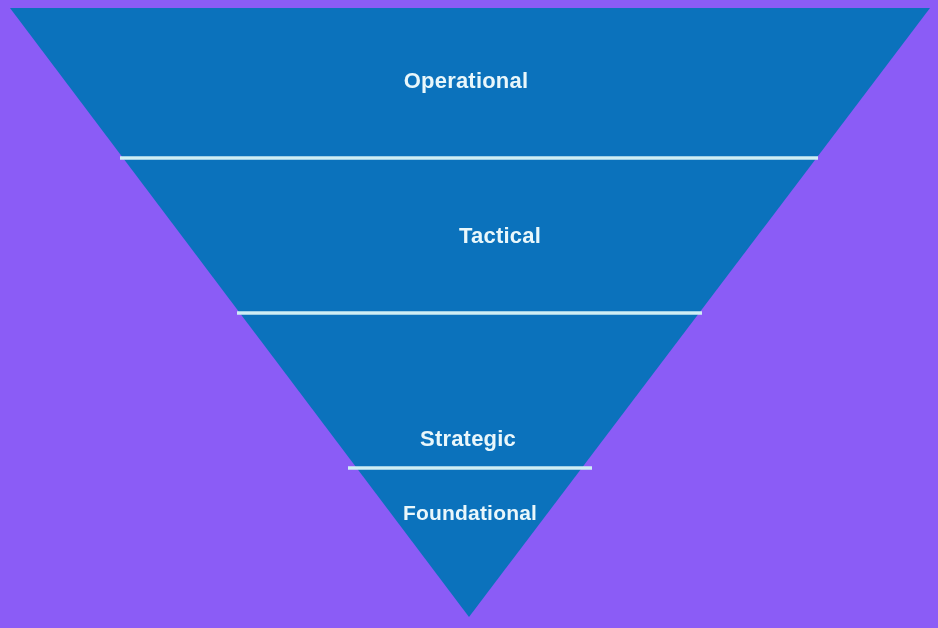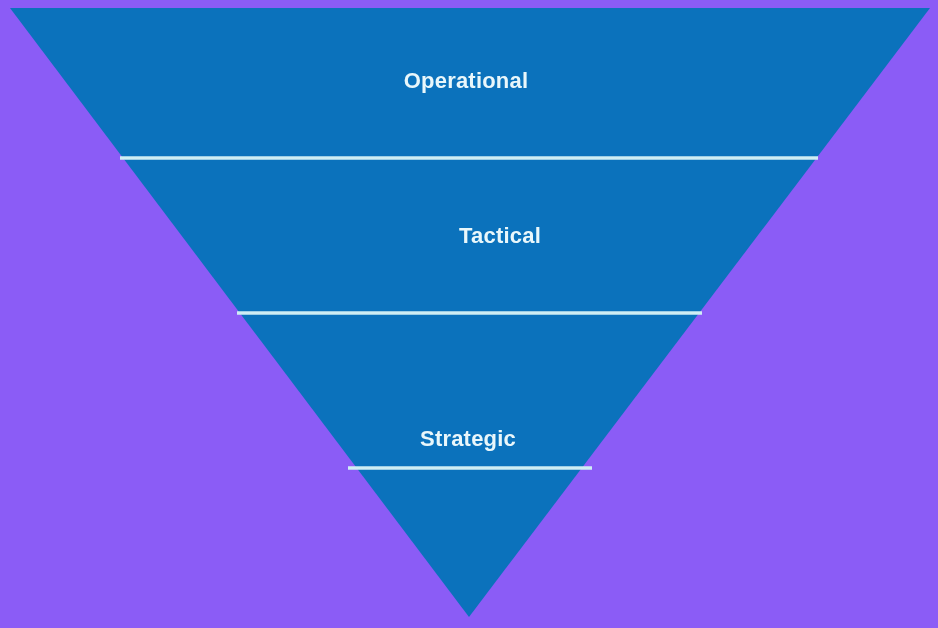--- a/index.html
+++ b/index.html
@@ -50,14 +50,15 @@
     <line id="divider-1" x1="237" y1="313" x2="702" y2="313" stroke="#cfeef4" stroke-width="3.5"></line>
     <line id="divider-2" x1="348" y1="468" x2="592" y2="468" stroke="#cfeef4" stroke-width="3.5"></line>
   </svg>
 
   <div class="tier-label" id="label-0" style="left: 466px; top: 81px; font-size: 22px; color: rgb(233, 247, 251);">Operational</div>
 
   <div class="tier-label" id="label-1" style="left: 468px; top: 236px; font-size: 22px; color: rgb(233, 247, 251); margin-left: 32px;">Tactical</div>
 
   <div class="tier-label" id="label-2" style="left: 468px; top: 391px; font-size: 22px; color: rgb(233, 247, 251); margin-top: 48px;">Strategic</div>
 
+  <div class="tier-label" id="label-3" style="left: 470px; top: 512px; font-size: 21px; color: rgb(233, 247, 251);">Foundational</div>
 
 </div>
 
 </body></html>

